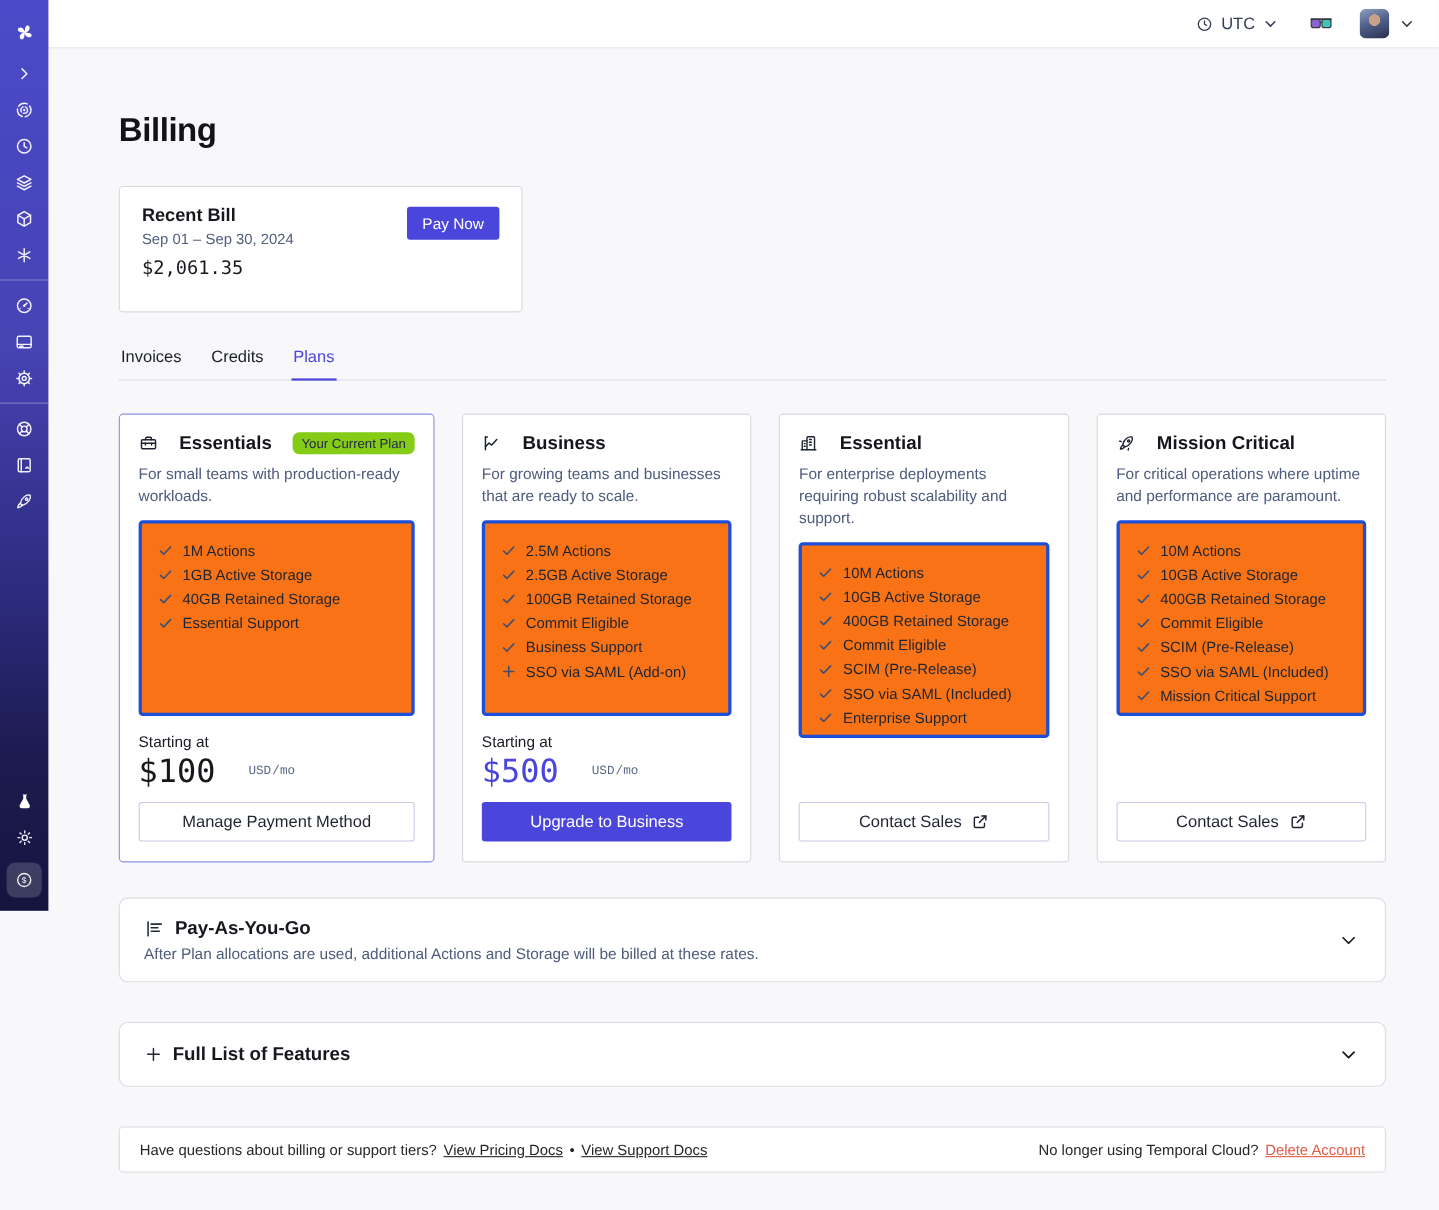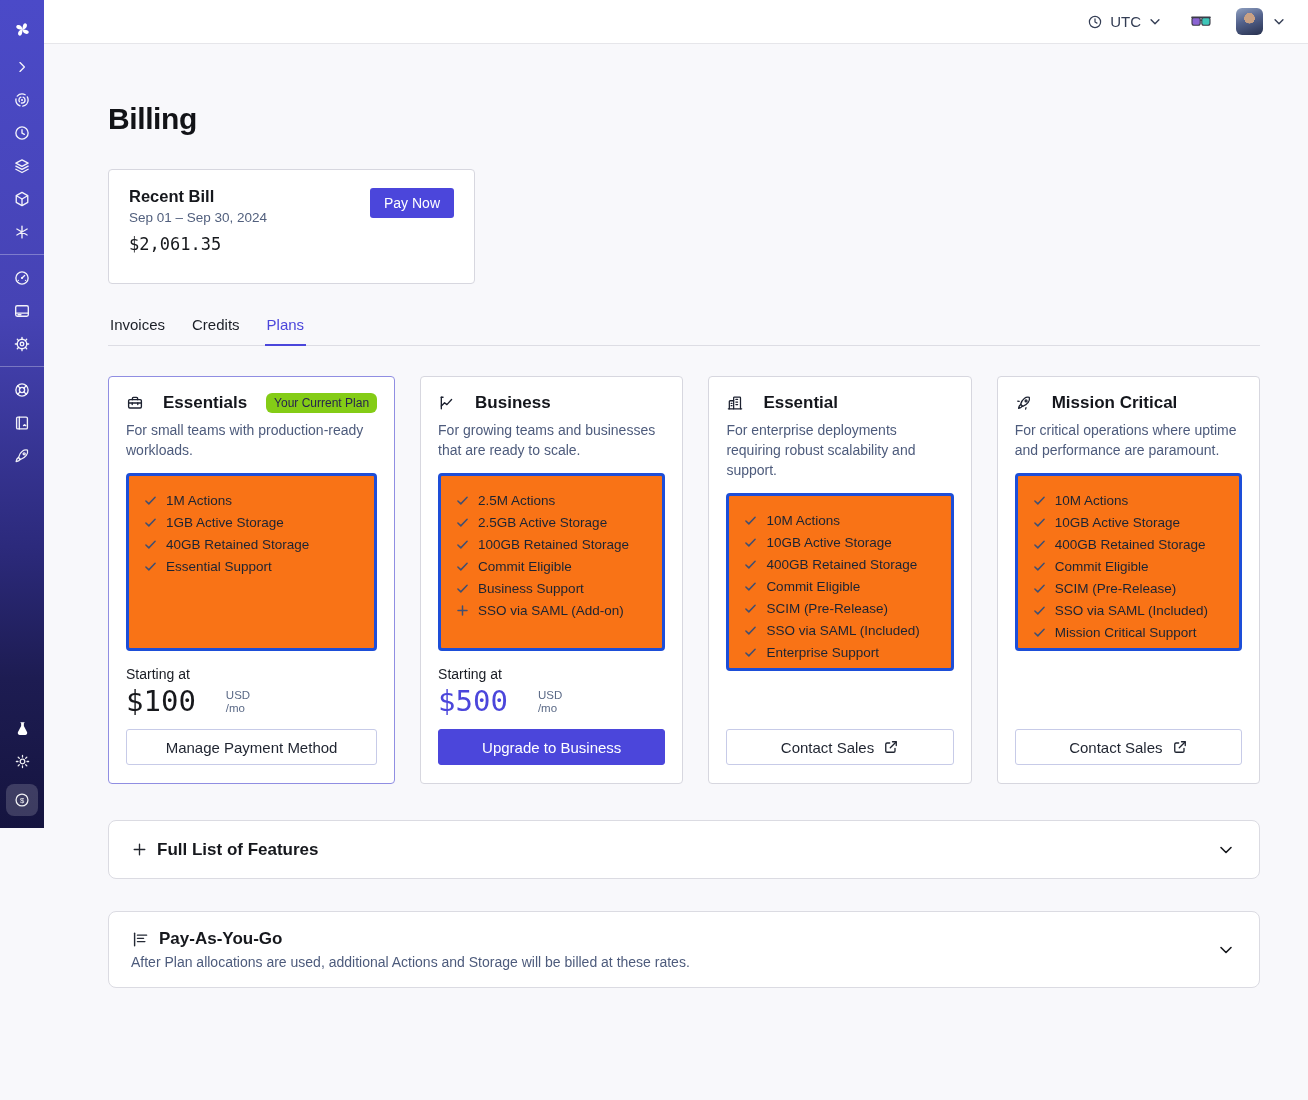--- a/index.html
+++ b/index.html
@@ -74,22 +74,22 @@
   .feat-box{ margin-top:13px; background:#f97316; border:3px solid #1d4ed8; border-radius:4px;
              height:178px; padding:13px 14px; list-style:none; }
   .feat-box li{ display:flex; align-items:center; gap:8px; height:22px;
                 font-size:13.5px; color:#1c2433; }
   .feat-box li svg{ color:var(--check); flex:none; }
   .price-block{ margin-top:15px; }
   .price-label{ font-size:14px; color:#191c24; }
   .price-row{ display:flex; align-items:center; margin-top:2px;gap:21px; }
   .price{ font-family:"DejaVu Sans Mono",monospace; font-size:29px; color:#17181c; }
   .price.accent{ color:var(--accent); }
-  .per-stack{ display:flex; flex-direction:column; justify-content:center; gap:1px;
-              margin-left:9px; font-size:11.5px; color:#5a6986; }
+  .per-stack{ display:flex; justify-content:center; gap:1px;
+              margin-left:9px; font-size:11.5px; color:#5a6986;font-family:Liberation Mono, monospace; }
   .plan-btn{ margin-top:auto; height:36px; width:100%; border-radius:3px; font-size:15px;
              font-family:inherit; cursor:pointer; display:flex; align-items:center;
              justify-content:center; gap:9px; }
   .plan-btn.outline{ background:#fff; border:1px solid #c7cbe8; color:#1f2430; }
   .plan-btn.fill{ background:var(--accent); border:1px solid var(--accent); color:#fff; }
 
   
   .panel{ background:#fff; border:1px solid #dbdbe2; border-radius:8px; position:relative; }
   .payg{ margin-top:32px; padding:17px 22px; }
   .panel-title-row{ display:flex; align-items:center; gap:9px; }
@@ -501,44 +501,56 @@
       <button class="plan-btn outline">
         <span>Contact Sales</span>
         <svg width="16" height="16" viewBox="0 0 18 18" fill="none" stroke="#1f2430" stroke-width="1.5" stroke-linecap="round" stroke-linejoin="round">
             <path d="M7.5 4.5H4.6A1.5 1.5 0 003.1 6v7.4a1.5 1.5 0 001.5 1.5H12a1.5 1.5 0 001.5-1.5v-2.9"></path>
             <path d="M10.7 3.1h4.2v4.2"></path>
             <path d="M14.7 3.3l-6.5 6.5"></path>
           </svg>
       </button>
     </article>
   </div>
-
-  <section class="panel fullfeat">
-    <div class="panel-title-row">
-      <svg width="17" height="17" viewBox="0 0 20 20" fill="none" stroke="#22262e" stroke-width="1.6" stroke-linecap="round">
-          <path d="M10 3.8v12.4M3.8 10h12.4"></path>
-        </svg>
-      <h2 class="panel-title">Full List of Features</h2>
-    </div>
-    <button class="chev">
-      <svg width="18" height="18" viewBox="0 0 18 18" fill="none" stroke="currentColor" stroke-width="1.6" stroke-linecap="round" stroke-linejoin="round">
-          <path d="M4 6.5l5 5 5-5"></path>
-        </svg>
-    </button>
-  </section>
 
   <section class="panel payg">
     <div class="panel-title-row">
       <svg width="19" height="19" viewBox="0 0 20 20" fill="none" stroke="#252a36" stroke-width="1.5" stroke-linecap="round">
           <path d="M3.8 3.4v13.2"></path>
           <path d="M6.8 5.4h9.6M6.8 8.8h6.4M6.8 12.2h7.8"></path>
         </svg>
       <h2 class="panel-title">Pay-As-You-Go</h2>
     </div>
     <p class="panel-sub">After Plan allocations are used, additional Actions and Storage will be billed at these rates.</p>
     <button class="chev">
       <svg width="18" height="18" viewBox="0 0 18 18" fill="none" stroke="currentColor" stroke-width="1.6" stroke-linecap="round" stroke-linejoin="round">
           <path d="M4 6.5l5 5 5-5"></path>
         </svg>
     </button>
   </section>
 
+  <section class="panel fullfeat">
+    <div class="panel-title-row">
+      <svg width="17" height="17" viewBox="0 0 20 20" fill="none" stroke="#22262e" stroke-width="1.6" stroke-linecap="round">
+          <path d="M10 3.8v12.4M3.8 10h12.4"></path>
+        </svg>
+      <h2 class="panel-title">Full List of Features</h2>
+    </div>
+    <button class="chev">
+      <svg width="18" height="18" viewBox="0 0 18 18" fill="none" stroke="currentColor" stroke-width="1.6" stroke-linecap="round" stroke-linejoin="round">
+          <path d="M4 6.5l5 5 5-5"></path>
+        </svg>
+    </button>
+  </section>
+
+  <section class="footbar">
+    <div class="foot-left">
+      <span>Have questions about billing or support tiers?</span>
+      <a>View Pricing Docs</a>
+      <span>•</span>
+      <a>View Support Docs</a>
+    </div>
+    <div class="foot-right">
+      <span>No longer using Temporal Cloud?</span>
+      <a class="danger-link">Delete Account</a>
+    </div>
+  </section>
 </main>
 
 </body></html>

